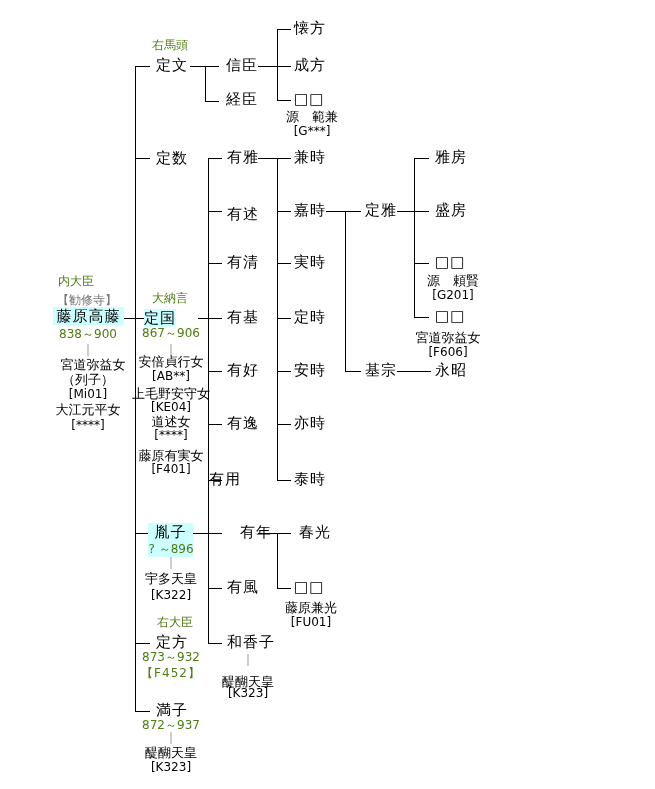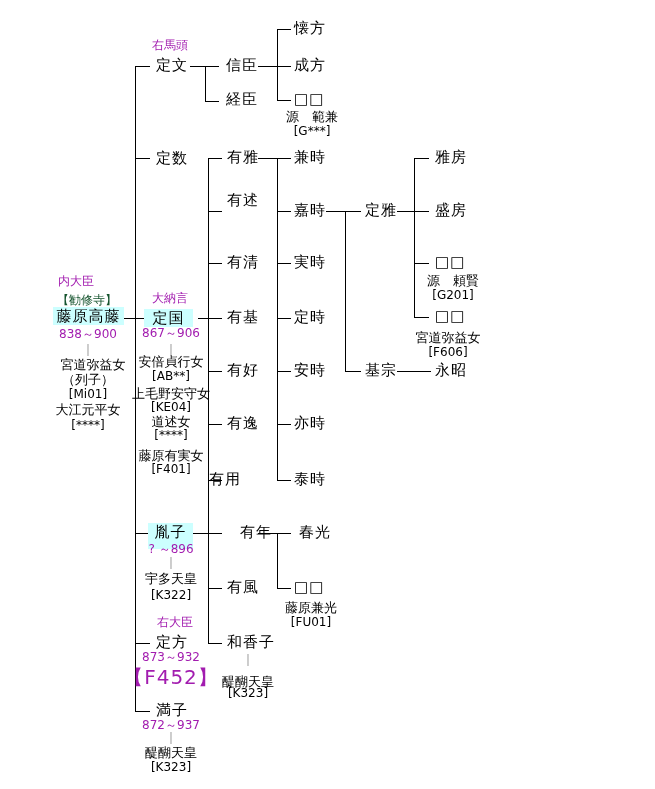--- a/index.html
+++ b/index.html
@@ -2,23 +2,23 @@
 <html><head>
 <meta charset="utf-8">
 <style>
   html,body{margin:0;padding:0;background:#fff;}
   .stage{position:relative;width:655px;height:789px;background:#fff;overflow:hidden;
          font-family:"DejaVu Sans",sans-serif;color:#000;}
   .t{position:absolute;white-space:nowrap;line-height:1;}
   .nm{font-size:15px;letter-spacing:1px;}
   .sm{font-size:13px;}
   .cd{font-size:12px;}
-  .big{font-size:20px;letter-spacing:1px;}
-  .red{color:#a21caf;}
-  .blue{color:#14532d;}
+  .big{font-size:12px;letter-spacing:1px;}
+  .red{color:#4d7c0f;}
+  .blue{color:#737373;}
   .gray{color:#808080;}
   .ctr{width:122px;text-align:center;}
   .hl{position:absolute;background:#ccffff;text-align:center;font-size:15px;letter-spacing:1px;}
   .hline{position:absolute;height:1px;background:#000;}
   .vline{position:absolute;width:1px;background:#000;}
 </style>
 </head>
 <body>
 
 <div class="stage">
@@ -87,53 +87,53 @@
   <div class="t sm ctr" style="left:27px;top:373px">（列子）</div>
   <div class="t cd ctr" style="left:27px;top:388px">[Mi01]</div>
   <div class="t sm ctr" style="left:27px;top:403px">大江元平女</div>
   <div class="t cd ctr" style="left:27px;top:419px">[****]</div>
 
   <div class="t cd red" style="left:152px;top:39px">右馬頭</div>
   <div class="t nm" style="left:156px;top:58px">定文</div>
   <div class="t nm" style="left:156px;top:151px">定数</div>
 
   <div class="t cd red" style="left:152px;top:292px">大納言</div>
-  <div class="hl" style="left:144px;top:309px;width:49px;height:18px;line-height:18px">定国</div>
+  <div class="hl" style="left:144px;top:309px;width:32px;height:18px;line-height:18px">定国</div>
   <div class="t cd red ctr" style="left:110px;top:327px">867～906</div>
   <div class="t cd gray ctr" style="left:110px;top:343px">｜</div>
   <div class="t sm ctr" style="left:110px;top:355px">安倍貞行女</div>
   <div class="t cd ctr" style="left:110px;top:370px">[AB**]</div>
   <div class="t sm ctr" style="left:110px;top:387px">上毛野安守女</div>
   <div class="t cd ctr" style="left:110px;top:401px">[KE04]</div>
   <div class="t sm ctr" style="left:110px;top:415px">道述女</div>
   <div class="t cd ctr" style="left:110px;top:429px">[****]</div>
   <div class="t sm ctr" style="left:110px;top:449px">藤原有実女</div>
   <div class="t cd ctr" style="left:110px;top:463px">[F401]</div>
 
-  <div class="hl" style="left:148px;top:523px;width:45px;height:26px;line-height:18px">胤子</div>
+  <div class="hl" style="left:148px;top:523px;width:45px;height:34px;line-height:18px">胤子</div>
   <div class="t cd red ctr" style="left:110px;top:543px">? ～896</div>
   <div class="t cd gray ctr" style="left:110px;top:556px">｜</div>
   <div class="t sm ctr" style="left:110px;top:572px">宇多天皇</div>
   <div class="t cd ctr" style="left:110px;top:589px">[K322]</div>
 
   <div class="t cd red" style="left:157px;top:616px">右大臣</div>
   <div class="t nm" style="left:156px;top:635px">定方</div>
   <div class="t cd red ctr" style="left:110px;top:651px">873～932</div>
   <div class="t big red ctr" style="left:110px;top:667px">【F452】</div>
 
   <div class="t nm" style="left:156px;top:703px">満子</div>
   <div class="t cd red ctr" style="left:110px;top:719px">872～937</div>
   <div class="t cd gray ctr" style="left:110px;top:731px">｜</div>
   <div class="t sm ctr" style="left:110px;top:746px">醍醐天皇</div>
   <div class="t cd ctr" style="left:110px;top:761px">[K323]</div>
 
   <div class="t nm" style="left:226px;top:58px">信臣</div>
   <div class="t nm" style="left:226px;top:92px">経臣</div>
   <div class="t nm" style="left:227px;top:150px">有雅</div>
-  <div class="t nm" style="left:227px;top:193px">有述</div>
+  <div class="t nm" style="left:227px;top:207px">有述</div>
   <div class="t nm" style="left:227px;top:255px">有清</div>
   <div class="t nm" style="left:227px;top:310px">有基</div>
   <div class="t nm" style="left:227px;top:363px">有好</div>
   <div class="t nm" style="left:227px;top:416px">有逸</div>
   <div class="t nm" style="left:209px;top:472px">有用</div>
   <div class="t nm" style="left:240px;top:525px">有年</div>
   <div class="t nm" style="left:227px;top:580px">有風</div>
   <div class="t nm" style="left:227px;top:635px">和香子</div>
   <div class="t cd gray ctr" style="left:187px;top:653px">｜</div>
   <div class="t sm ctr" style="left:187px;top:675px">醍醐天皇</div>

